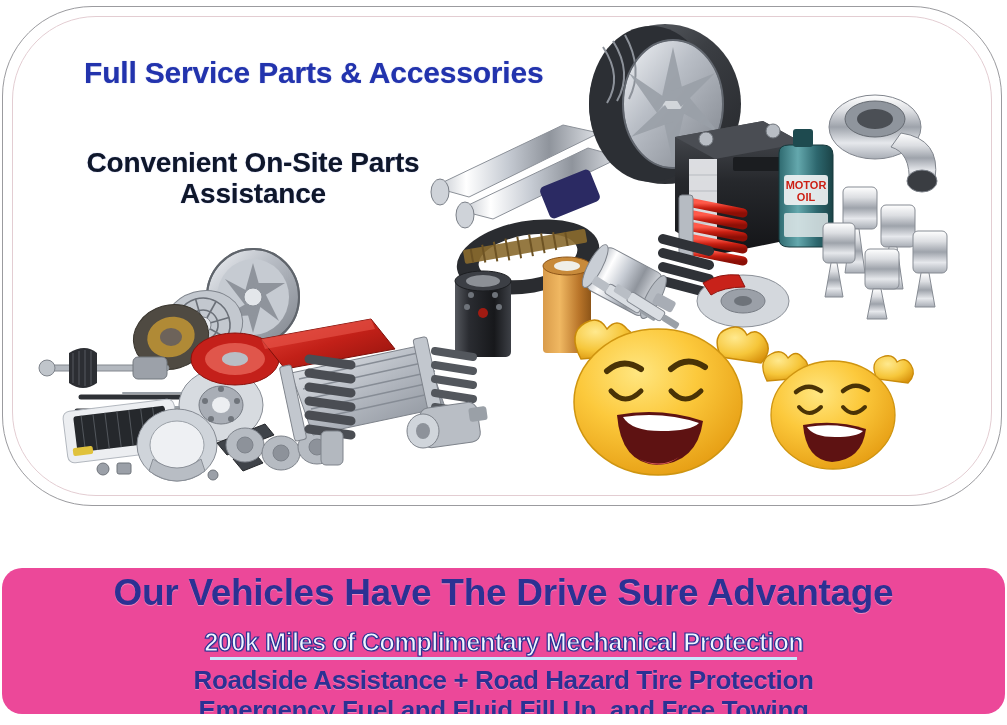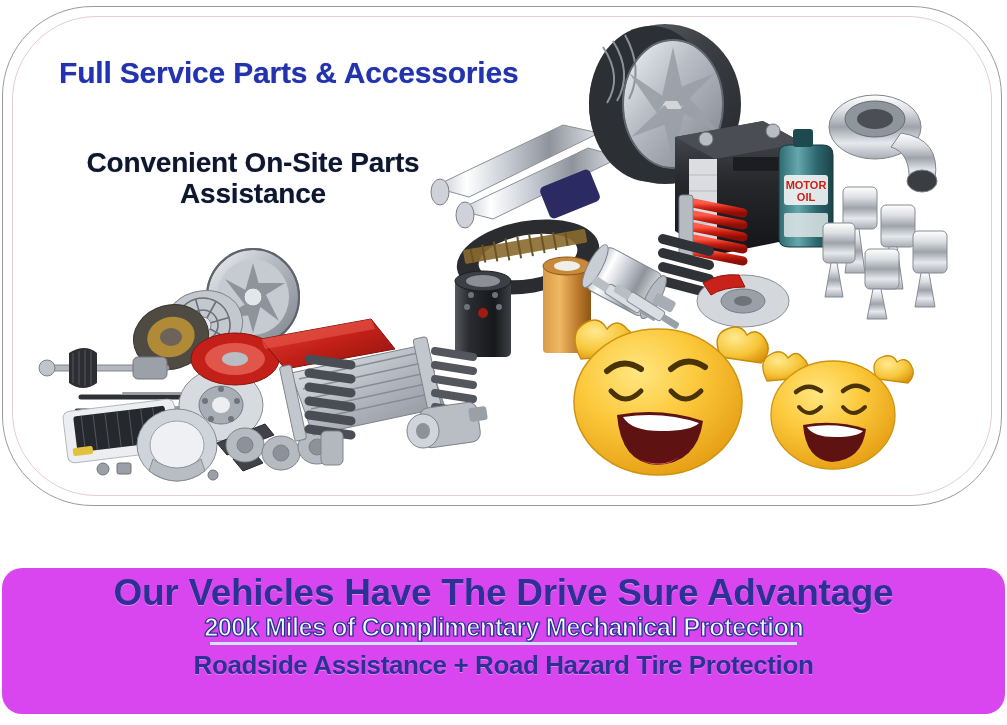--- a/index.html
+++ b/index.html
@@ -39,21 +39,21 @@
     right: 9px;
     bottom: 9px;
     border-radius: 84px;
     border: 1.2px solid #e3cdd2;
     pointer-events: none;
   }
 
   
   .headline-1 {
     position: absolute;
-    left: 56px;
+    left: 81px;
     top: 49px;
     font-size: 30px;
     font-weight: bold;
     color: #2233ad;
     letter-spacing: -0.2px;
     white-space: nowrap;
     text-shadow: 0 0 1px rgba(34,51,173,.5);
   }
   .headline-2 {
     position: absolute;
@@ -77,37 +77,37 @@
     width: 1000px; height: 500px;
   }
 
   
   .green-banner {
     position: absolute;
     left: 2px;
     top: 568px;
     width: 1003px;
     height: 146px;
-    background: #d946ef;
+    background: #ec4899;
     border-radius: 20px;
     padding-top: 6px;
     text-align: center;
     overflow: hidden;
   }
   .gb-line1 {
     font-size: 37px;
     font-weight: bold;
     color: #2c3193;
     letter-spacing: -0.3px;
     line-height: 1.05;
     white-space: nowrap;
     text-shadow: 0 1px 0 rgba(255,255,255,.35);
   }
   .gb-line2-wrap {
-    margin-top: 1px;
+    margin-top: 16px;
     display: inline-block;
     border-bottom: 3px solid #c9e8ff;
     padding-bottom: 1px;
     text-align: center;
   }
   .gb-line2 {
     font-size: 25px;
     font-weight: bold;
     line-height: 1.1;
     white-space: nowrap;
@@ -578,15 +578,16 @@
 
   <div class="green-banner">
     <div class="gb-line1">Our Vehicles Have The Drive Sure Advantage</div>
 
     <div class="gb-line2-wrap">
       <div class="gb-line2">200k Miles of Complimentary Mechanical Protection</div>
     </div>
 
     <div class="gb-line3">Roadside Assistance + Road Hazard Tire Protection</div>
 
+    <div class="gb-line4">Emergency Fuel and Fluid Fill Up, and Free Towing</div>
   </div>
 
 </div>
 
 </body></html>

